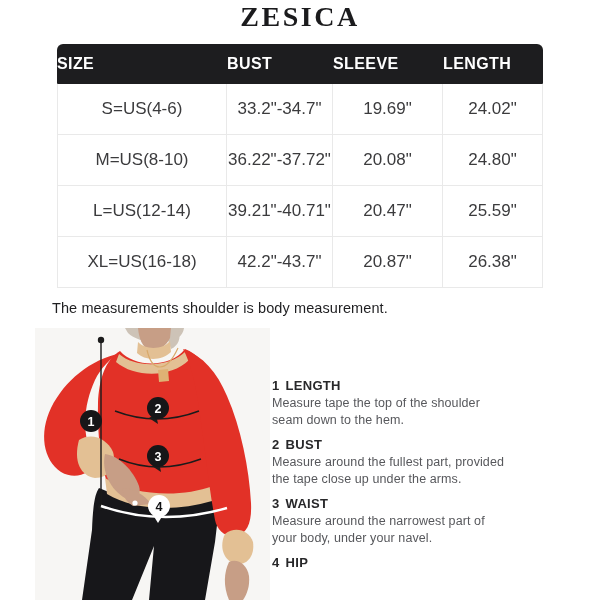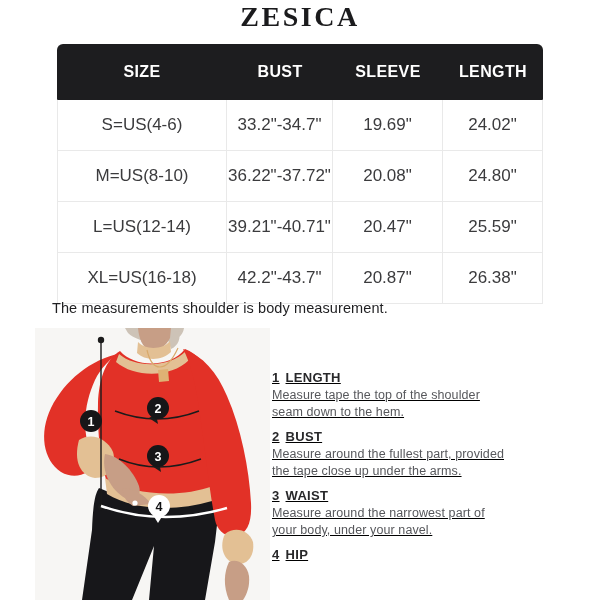--- a/index.html
+++ b/index.html
@@ -19,36 +19,36 @@
     font-family:"Liberation Serif",serif;font-weight:700;font-size:28px;
     letter-spacing:2.5px;color:#1b1b1d;
   }
   table.size-table{
     position:absolute;left:57px;top:44px;width:486px;
     border-collapse:separate;border-spacing:0;table-layout:fixed;
   }
   table.size-table th{
     background:var(--header-bg);color:var(--header-text);
     height:40px;font-size:16px;font-weight:700;letter-spacing:.4px;
-    text-align:center;vertical-align:middle;padding:8px;
+    text-align:left;vertical-align:middle;padding:0;
   }
   table.size-table th:first-child{border-top-left-radius:6px;border-bottom-left-radius:1px;}
   table.size-table th:last-child{border-top-right-radius:6px;border-bottom-right-radius:1px;}
   table.size-table td{
     height:50px;text-align:center;vertical-align:middle;padding:0;
     font-size:17px;color:var(--cell-text);background:#ffffff;
     border-right:1px solid var(--border);border-bottom:1px solid var(--border);
   }
   table.size-table td:first-child{border-left:1px solid var(--border);}
   .note{
     position:absolute;left:52px;top:300px;font-size:14.5px;font-weight:500;
     color:#1f1f21;letter-spacing:.1px;
   }
   .photo{position:absolute;left:35px;top:328px;width:235px;height:272px;}
-  .guide{position:absolute;left:272px;top:369px;width:280px;text-decoration:underline;}
+  .guide{position:absolute;left:272px;top:377px;width:280px;}
   .guide-item{margin-bottom:7px;}
   .guide-title{
     font-size:13px;font-weight:700;color:var(--text-dark);
     letter-spacing:.3px;line-height:18px;
   }
   .guide-title .num{margin-right:6px;}
   .guide-desc{
     width:238px;font-size:12.5px;color:var(--text-gray);line-height:17px;
     letter-spacing:.1px;
   }

